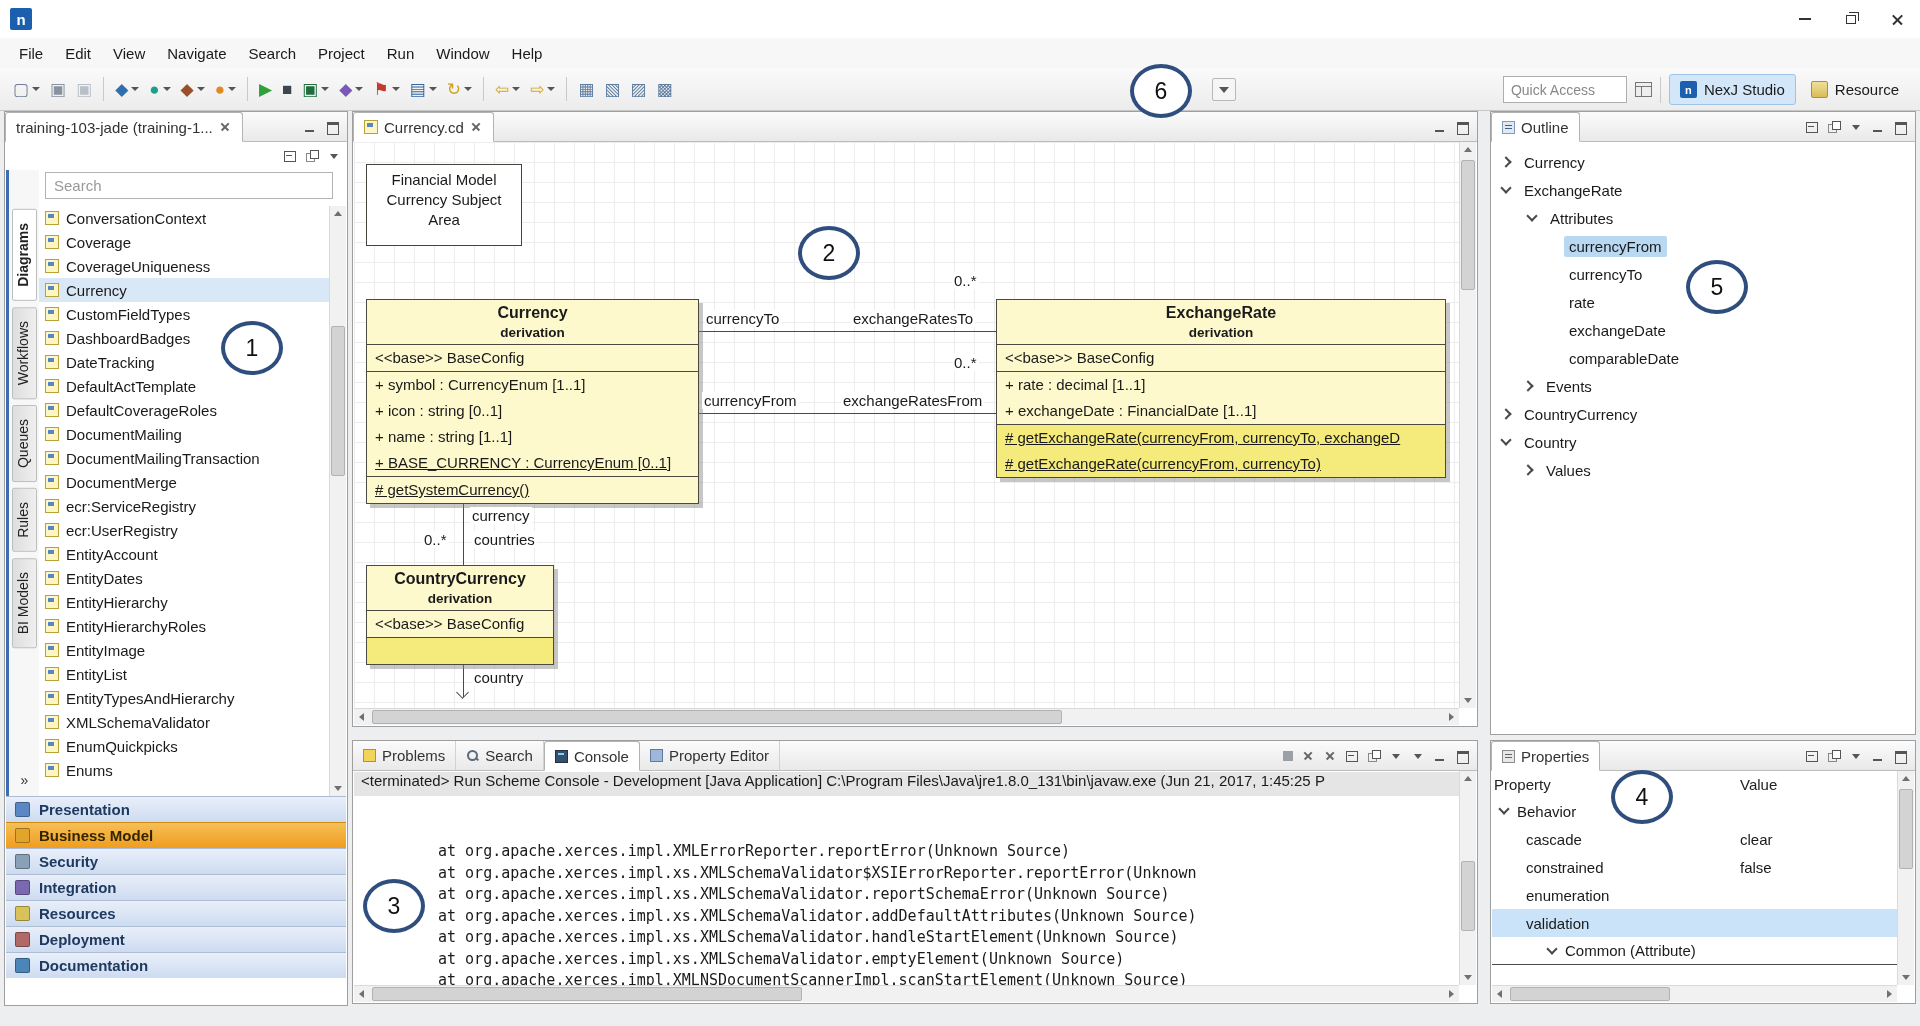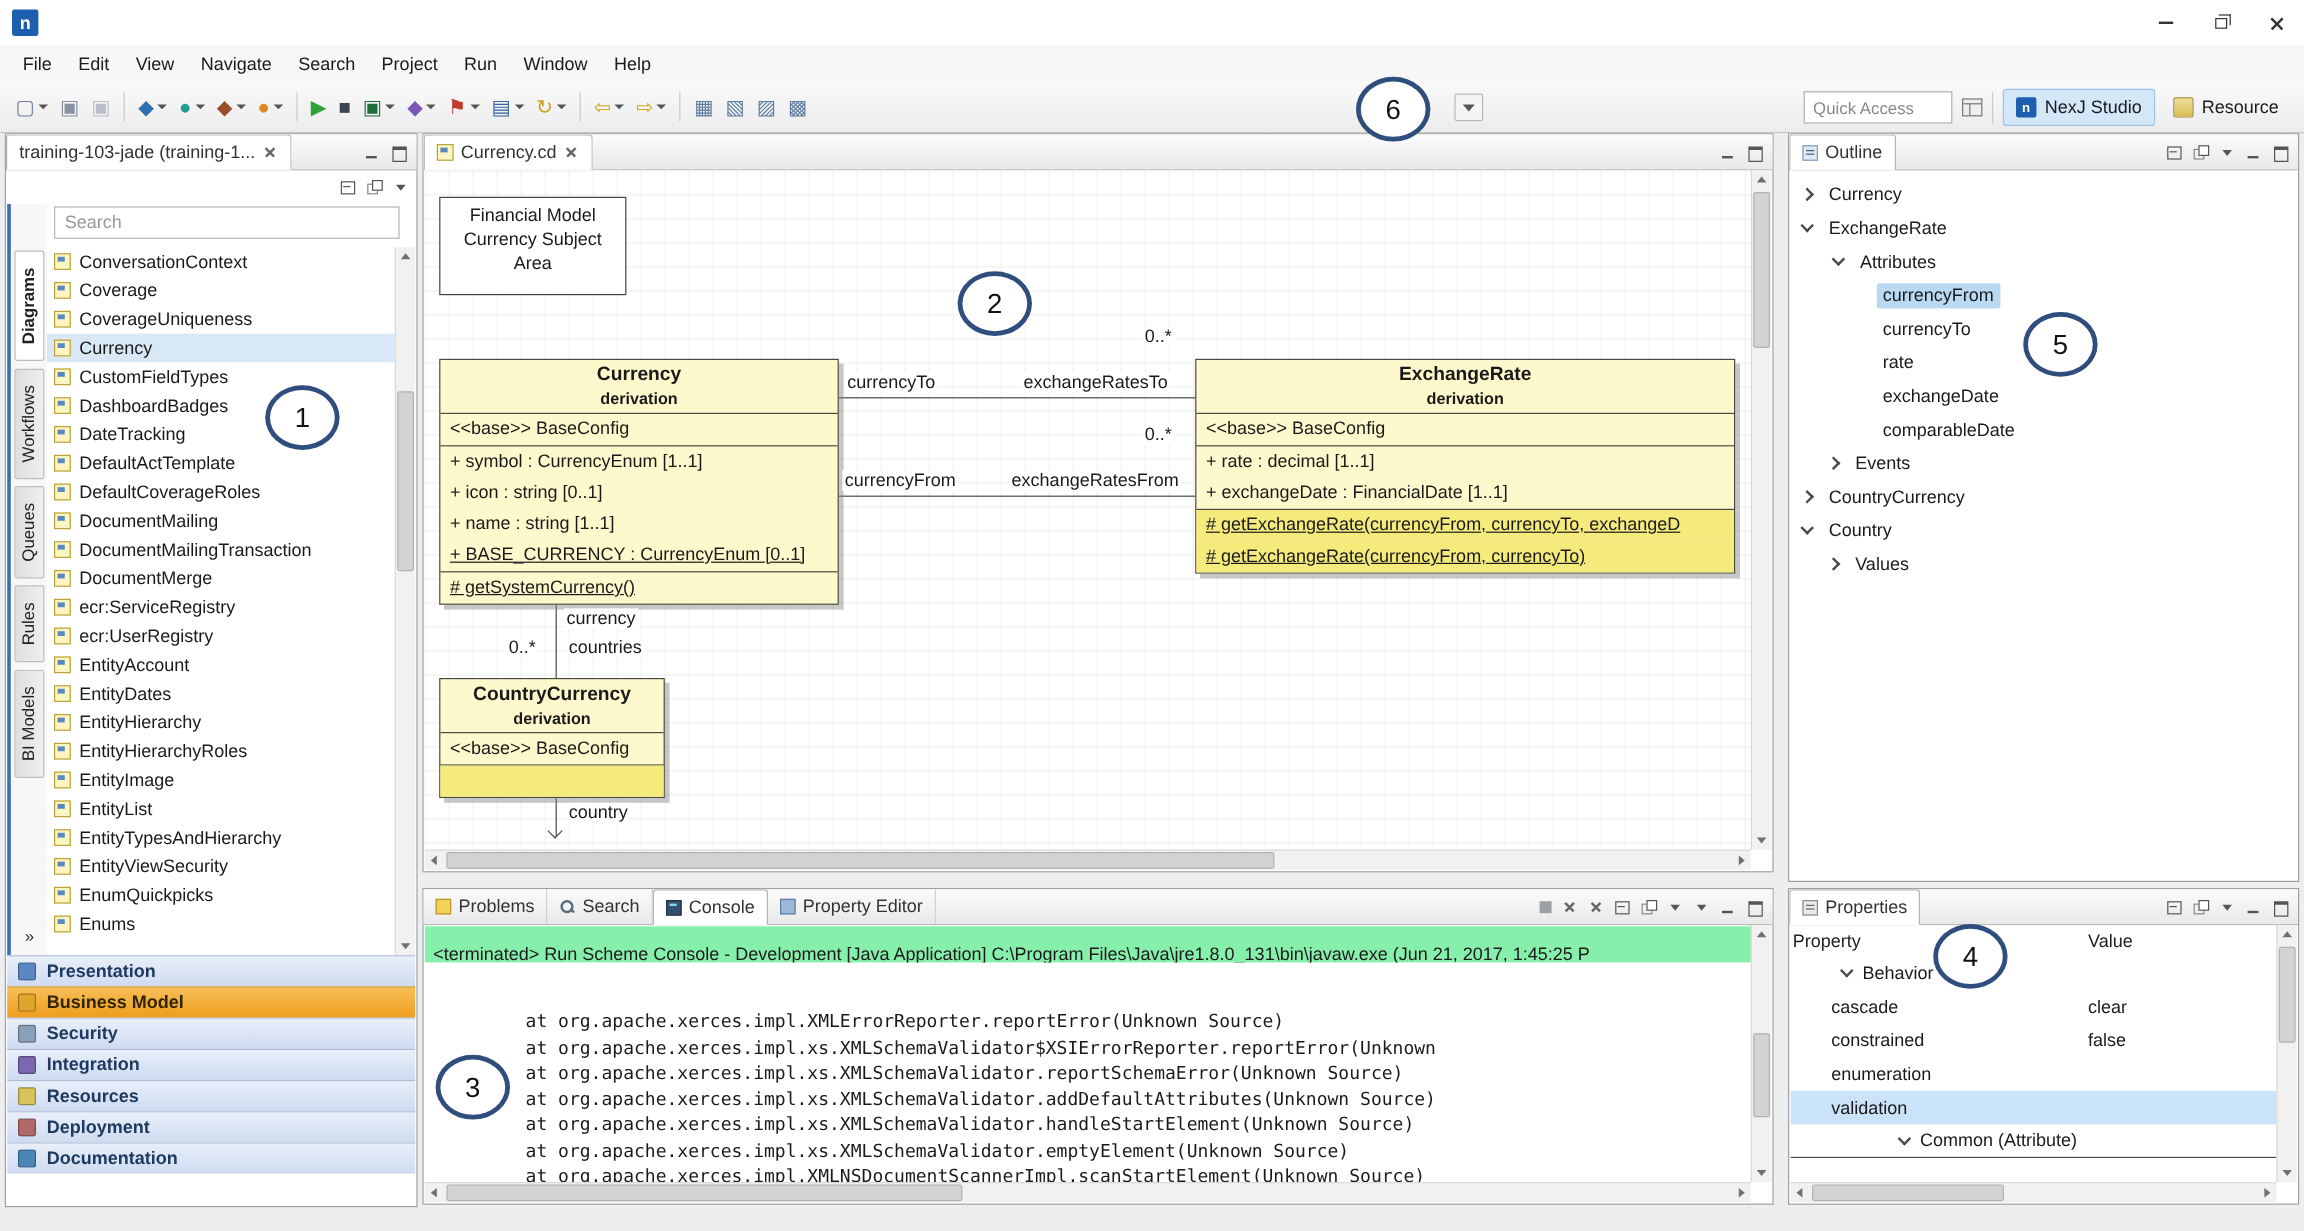--- a/index.html
+++ b/index.html
@@ -147,21 +147,21 @@
   #lbl-currencyFrom { left:348px; top:250px; }
   #lbl-exchangeRatesFrom { left:487px; top:250px; }
   #lbl-multFrom { left:598px; top:212px; }
   #lbl-currency { left:116px; top:365px; }
   #lbl-countries { left:118px; top:389px; }
   #lbl-multCountries { left:68px; top:389px; }
   #lbl-country { left:118px; top:527px; }
 
   
   #console { left:352px; top:740px; width:1126px; height:264px; }
-  #console-header { position:absolute; left:1px; top:31px; right:18px; height:24px; padding:15px 7px; white-space:nowrap; overflow:hidden; background:#86efac; }
+  #console-header { position:absolute; left:1px; top:31px; right:18px; height:24px; padding:0 7px; white-space:nowrap; overflow:hidden; background:#e5e5e5; }
   #console-body { position:absolute; left:1px; top:56px; right:18px; bottom:18px; overflow:hidden; font-family:"DejaVu Sans Mono",monospace; font-size:15px; line-height:21.5px; background:#fff;margin-top:44px; }
   .console-line { padding-left:84px; white-space:pre; }
   #console-vscroll { top:30px; right:1px; bottom:18px; }
   #console-hscroll { left:1px; bottom:1px; right:18px; }
 
   
   #outline { left:1490px; top:111px; width:426px; height:624px; }
   #outline-body { position:absolute; left:1px; top:31px; right:1px; bottom:1px; background:#fff; padding-top:5px; overflow:hidden; }
   .tree-row { height:28px; display:flex; align-items:center; }
   .chev { width:8px; height:8px; border-right:2px solid #4a4a4a; border-bottom:2px solid #4a4a4a; display:inline-block; transform:rotate(-45deg); margin-right:9px; flex:none; }
@@ -171,21 +171,21 @@
 
   
   #properties { left:1490px; top:740px; width:426px; height:264px; }
   #props-header { position:absolute; left:1px; top:31px; right:18px; height:25px; display:flex; align-items:center; background:#fff; }
   .col-property { width:248px; padding-left:2px; color:#222; }
   .col-value { flex:1; color:#222; }
   #props-rows { position:absolute; left:1px; top:56px; right:18px; bottom:18px; overflow:hidden; background:#fff; }
   .prop-row { height:28px; display:flex; align-items:center; }
   .prop-row.selected { background:#cbe3f8; }
   .prop-label { display:flex; align-items:center; width:248px; padding-left:34px; overflow:hidden; white-space:nowrap; }
-  .prop-label.group { padding-left:8px;margin-left:35px; }
+  .prop-label.group { padding-left:8px; }
   .prop-value { flex:1; white-space:nowrap; overflow:hidden; }
   #props-vscroll { top:30px; right:1px; bottom:18px; }
   #props-hscroll { left:1px; bottom:1px; right:18px; }
 
   
   .callout { position:absolute; width:62px; height:54px; border:4px solid #2f4e7e; border-radius:50%; background:#fff; display:flex; align-items:center; justify-content:center; font-size:23px; color:#111; z-index:60; }
 </style>
 </head>
 <body>
 
@@ -420,21 +420,21 @@
       <div class="nav-item">
         <span class="mi-diagram"></span>
         <span class="nav-item-label">EntityList</span>
       </div>
       <div class="nav-item">
         <span class="mi-diagram"></span>
         <span class="nav-item-label">EntityTypesAndHierarchy</span>
       </div>
       <div class="nav-item">
         <span class="mi-diagram"></span>
-        <span class="nav-item-label">EntityViewSecurity</span>
+        <span class="nav-item-label">XMLSchemaValidator</span>
       </div>
       <div class="nav-item">
         <span class="mi-diagram"></span>
         <span class="nav-item-label">EnumQuickpicks</span>
       </div>
       <div class="nav-item">
         <span class="mi-diagram"></span>
         <span class="nav-item-label">Enums</span>
       </div>
     </div>

